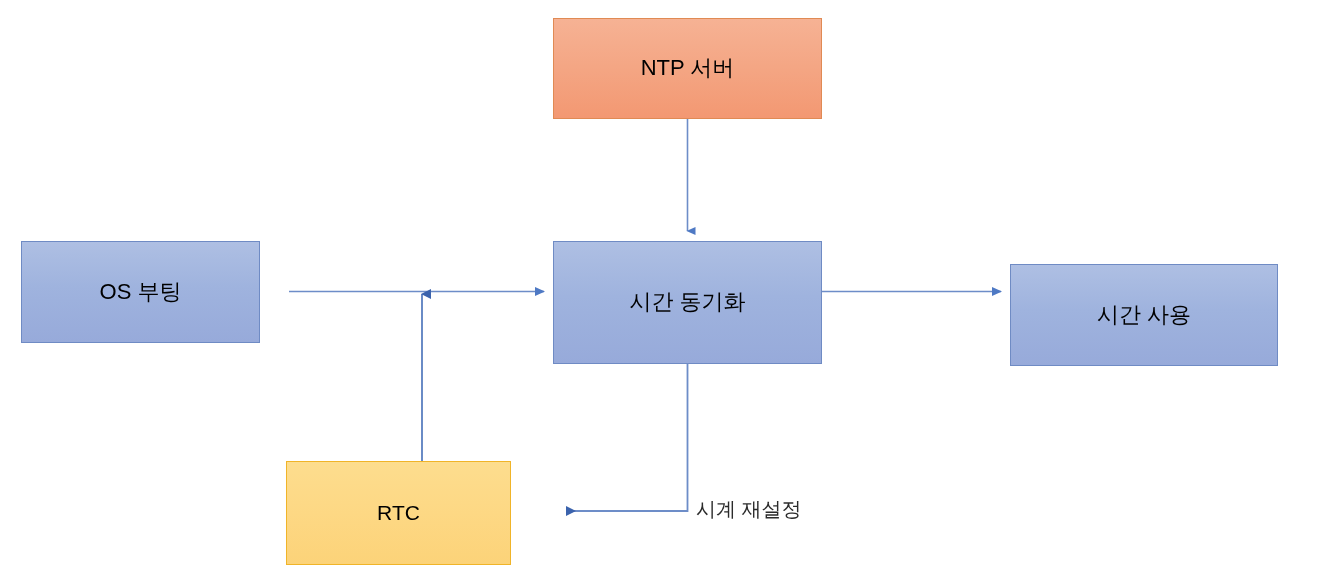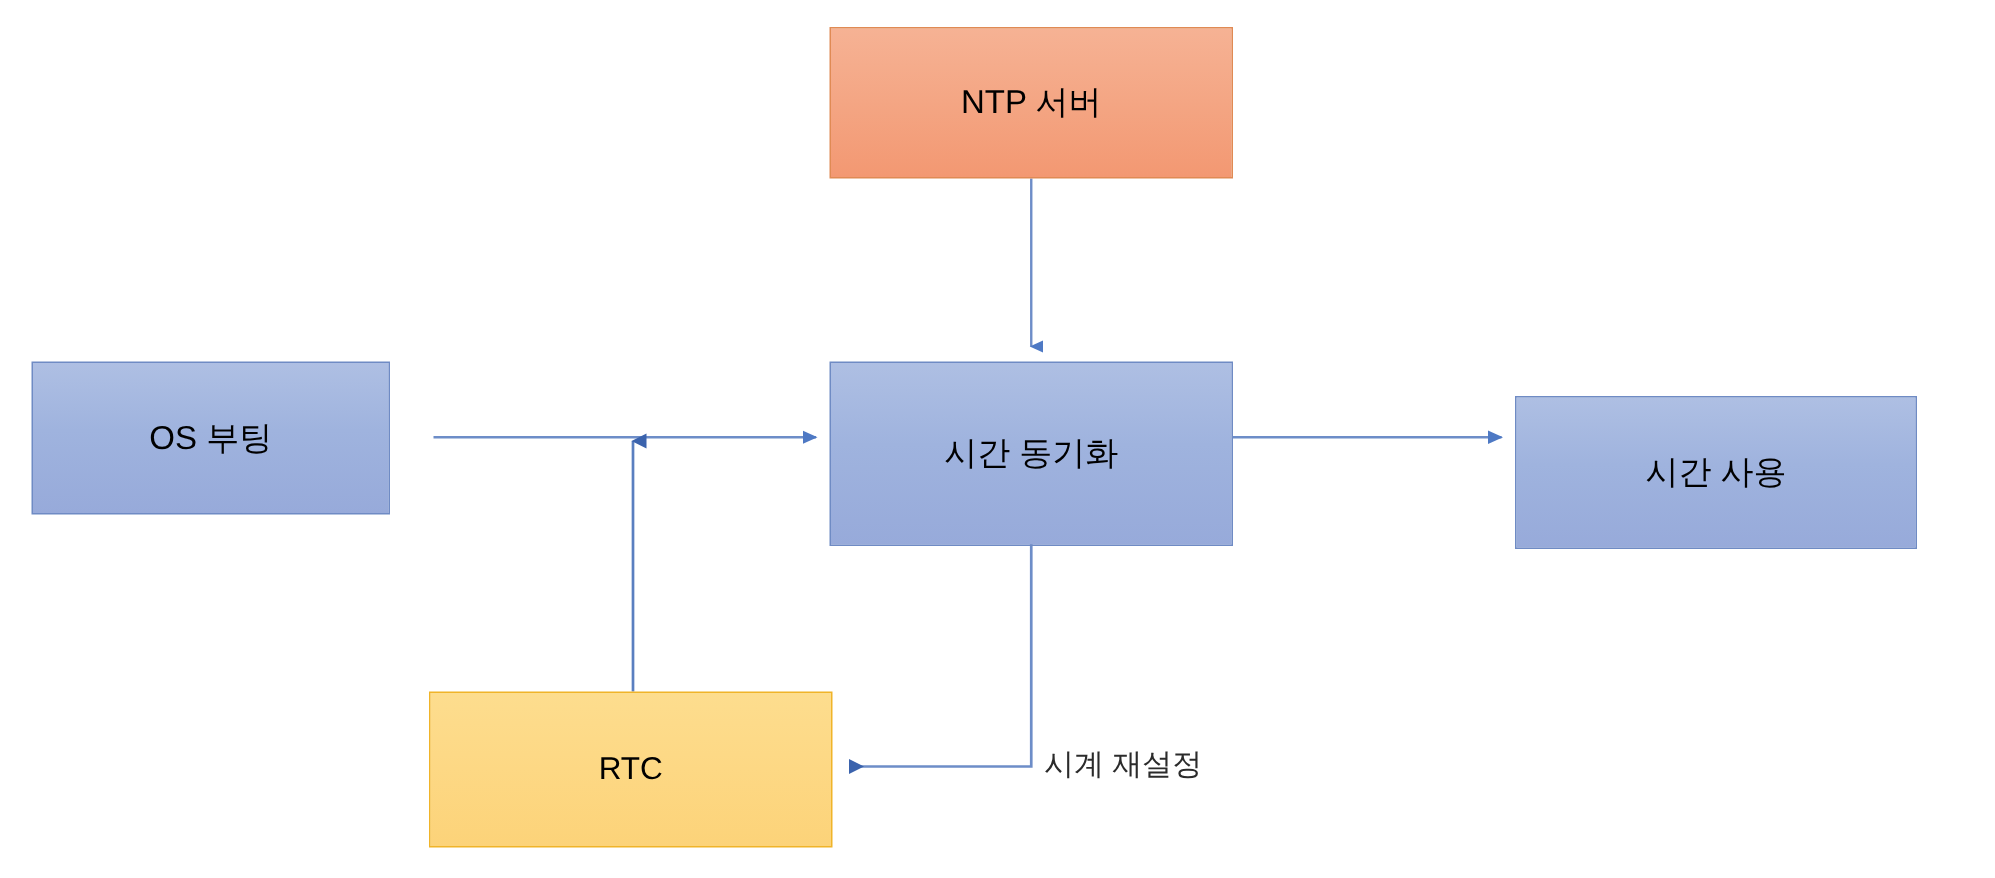--- a/index.html
+++ b/index.html
@@ -107,21 +107,21 @@
   </div>
 
   <div class="node node-blue" style="left:553px; top:241px; width:269px; height:123px;">
     <span class="lines">시간 동기화</span>
   </div>
 
   <div class="node node-blue" style="left:1010px; top:241px; width:268px; height:102px;margin-top:23px;">
     <span class="lines">시간 사용</span>
   </div>
 
-  <div class="node node-yellow" style="left:286px; top:461px; width:269px; height:104px;">
+  <div class="node node-yellow" style="left:286px; top:461px; width:225px; height:104px;">
     <span class="lines">
       <span class="ln">RTC</span>
     </span>
   </div>
 
   <div class="edge-label" style="left:696px; top:496px;">시계 재설정</div>
 
 </div>
 
 </body></html>

